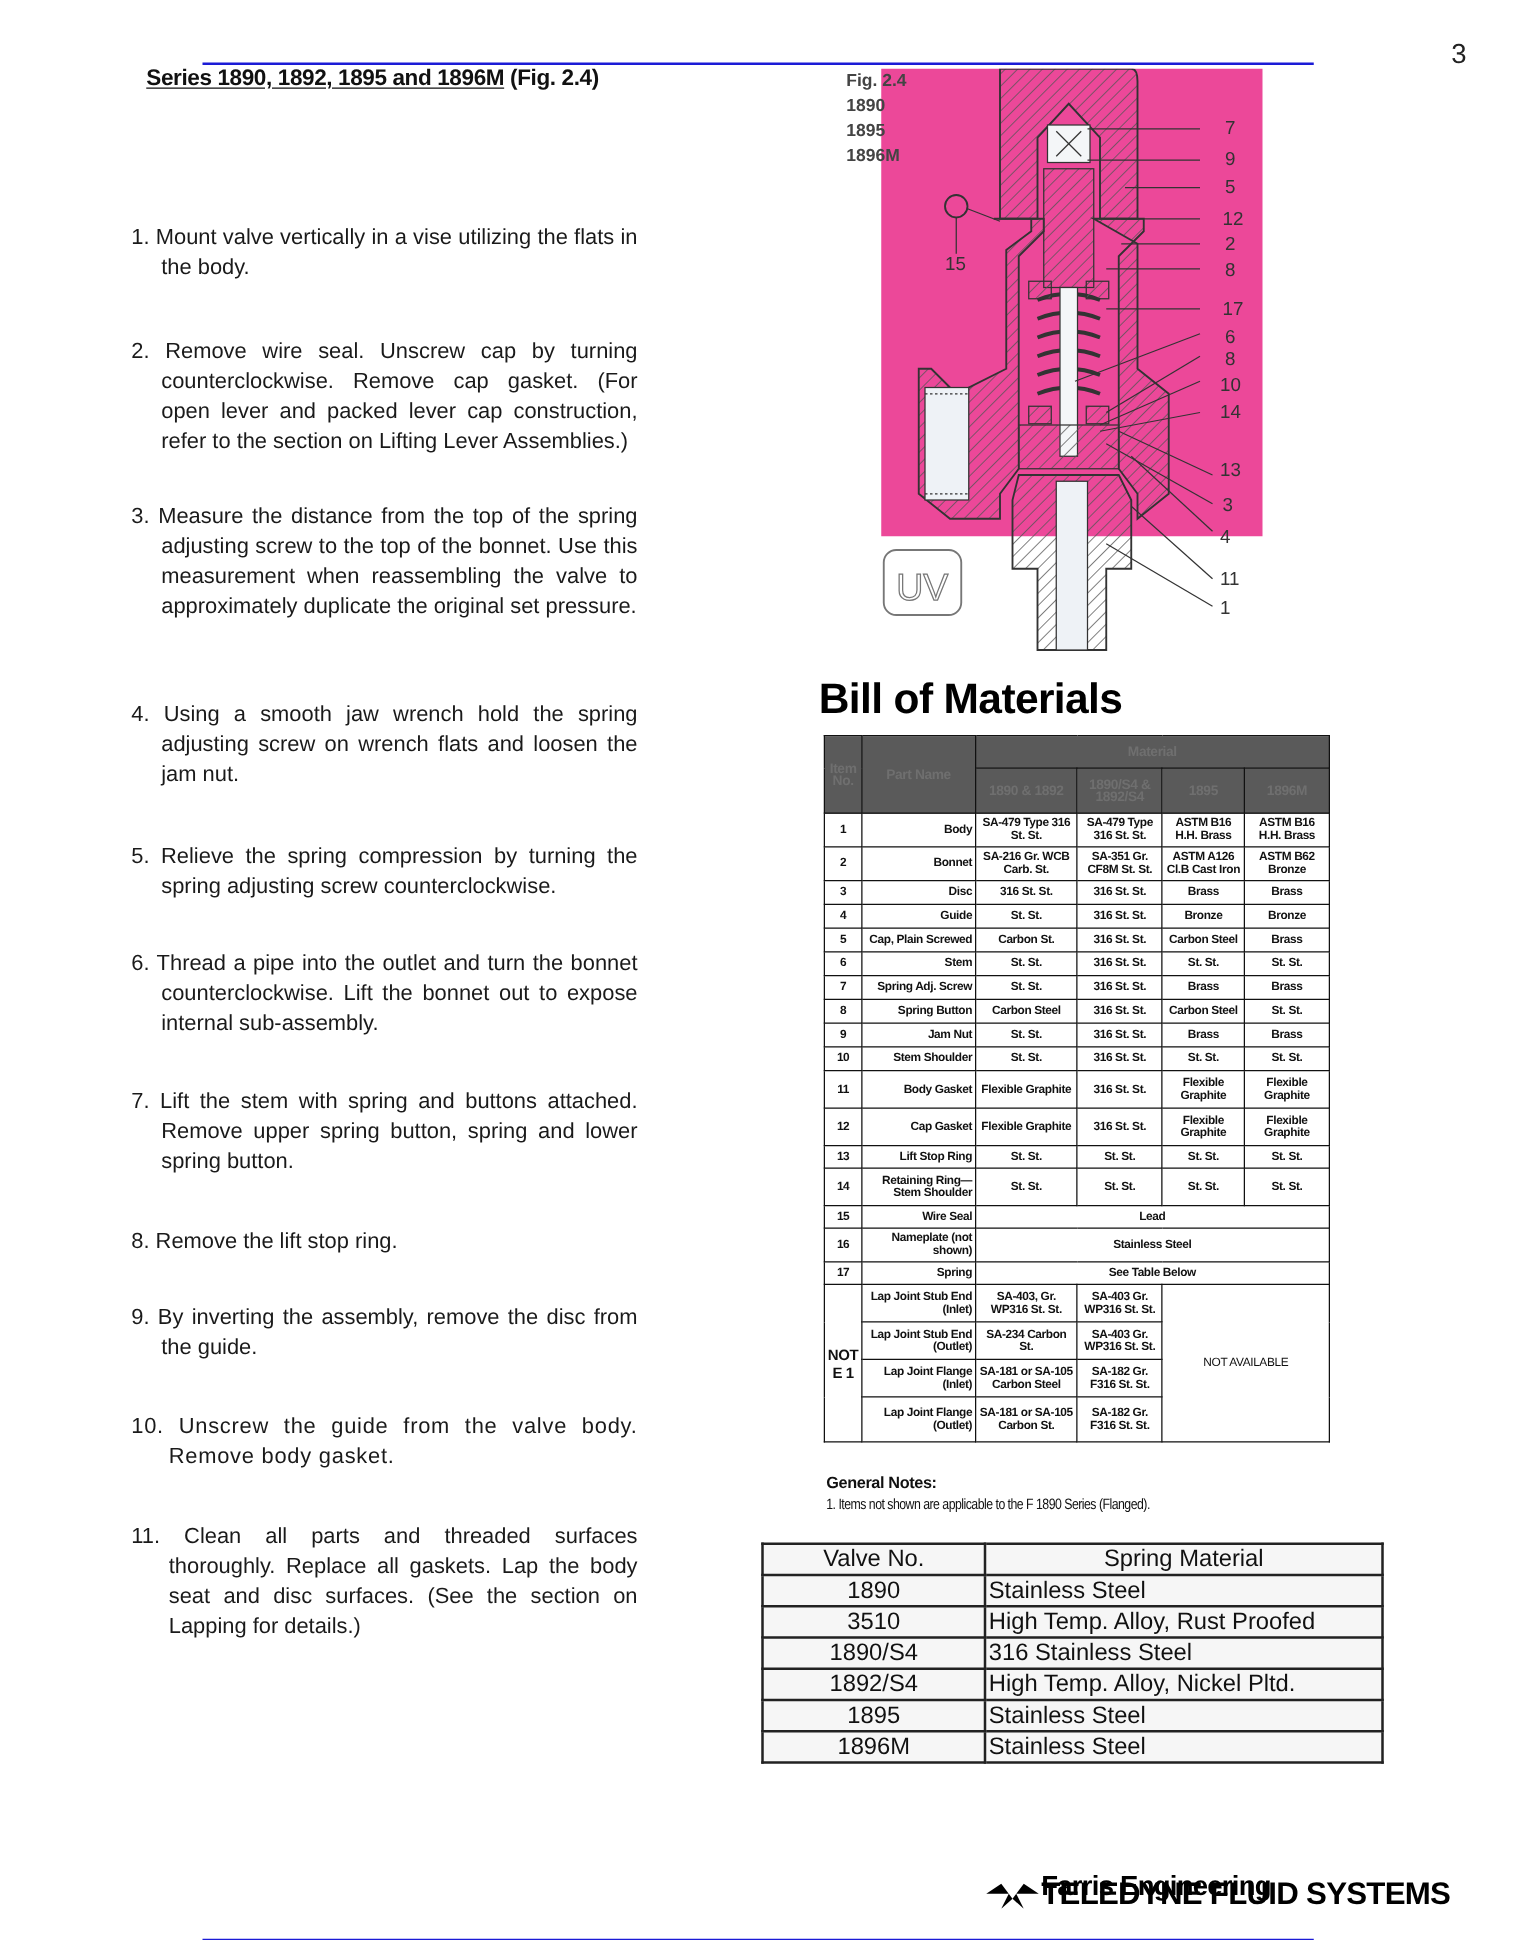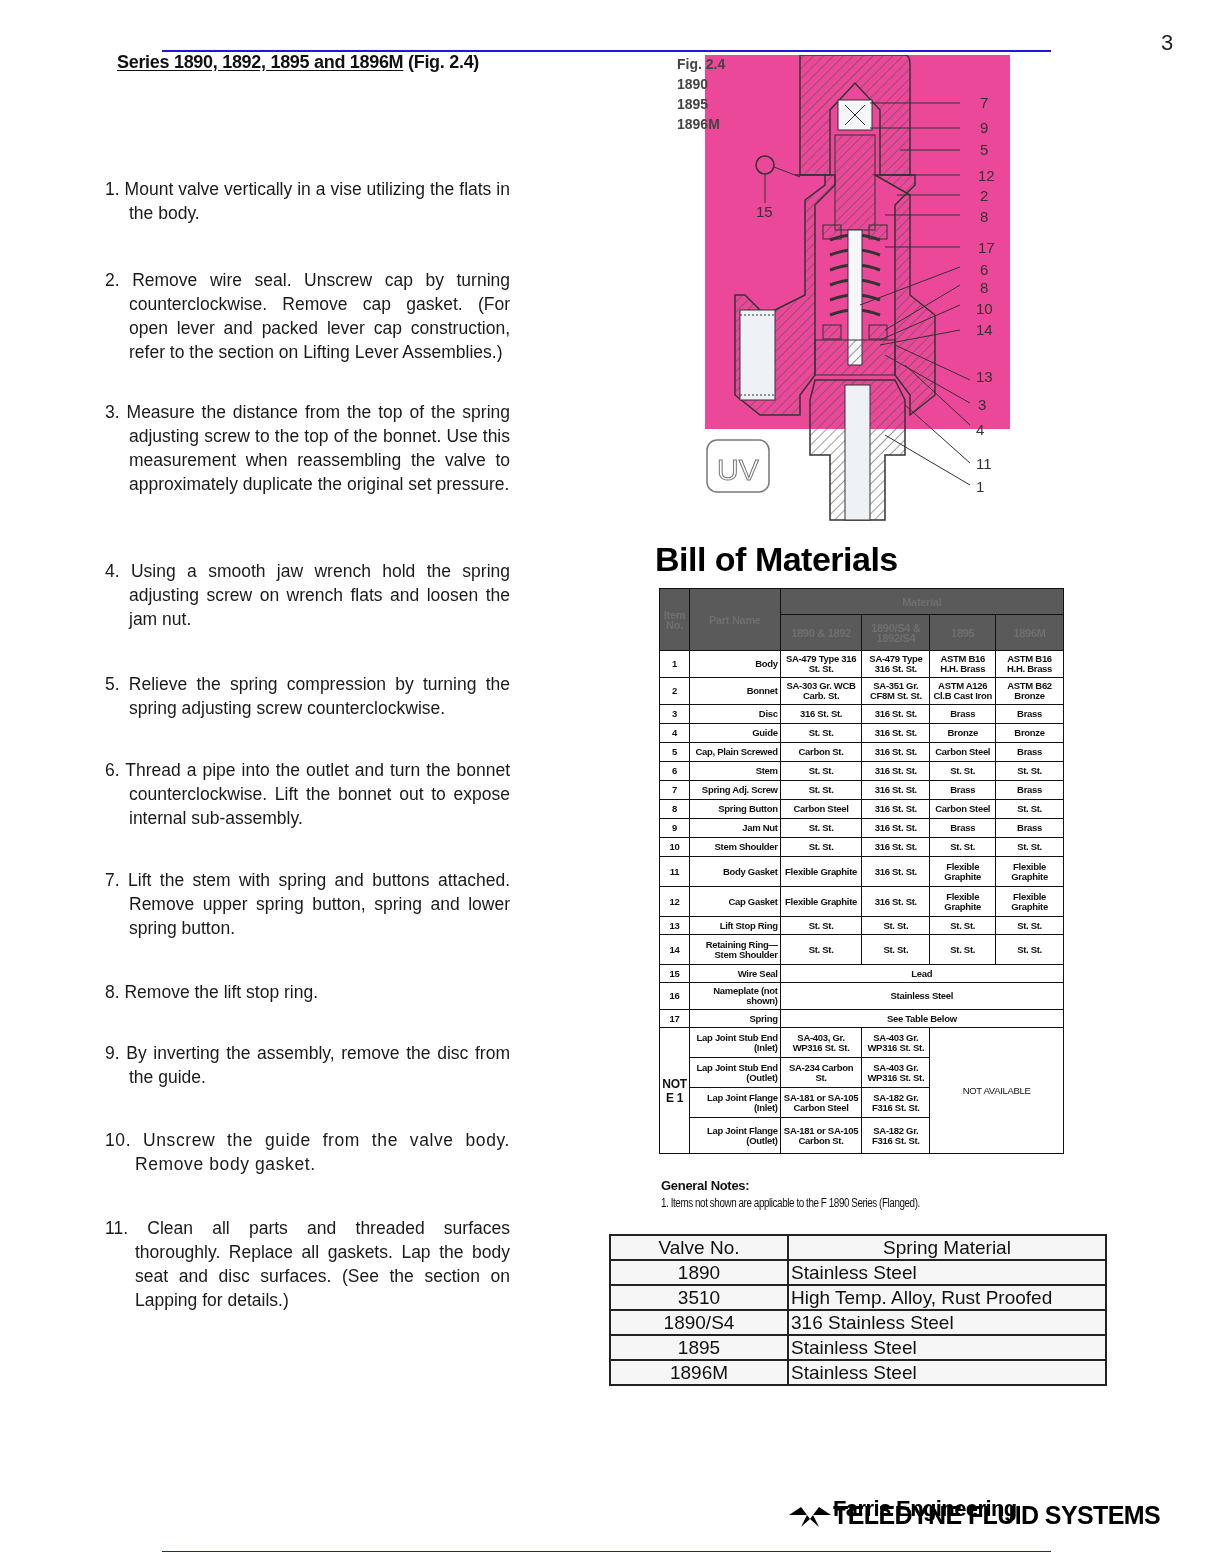--- a/index.html
+++ b/index.html
@@ -203,21 +203,21 @@
         <td>1</td>
         <td class="part">Body</td>
         <td>SA-479 Type 316 St. St.</td>
         <td>SA-479 Type 316 St. St.</td>
         <td>ASTM B16 H.H. Brass</td>
         <td>ASTM B16 H.H. Brass</td>
       </tr>
     <tr style="height:27px">
         <td>2</td>
         <td class="part">Bonnet</td>
-        <td>SA-303 Gr. WCB Carb. St.</td>
+        <td>SA-216 Gr. WCB Carb. St.</td>
         <td>SA-351 Gr. CF8M St. St.</td>
         <td>ASTM A126 Cl.B Cast Iron</td>
         <td>ASTM B62 Bronze</td>
       </tr>
     <tr style="height:19px">
         <td>3</td>
         <td class="part">Disc</td>
         <td>316 St. St.</td>
         <td>316 St. St.</td>
         <td>Brass</td>
@@ -364,20 +364,24 @@
         <td class="v">1890</td>
         <td class="m">Stainless Steel</td>
       </tr>
   <tr>
         <td class="v">3510</td>
         <td class="m">High Temp. Alloy, Rust Proofed</td>
       </tr>
   <tr>
         <td class="v">1890/S4</td>
         <td class="m">316 Stainless Steel</td>
+      </tr>
+  <tr>
+        <td class="v">1892/S4</td>
+        <td class="m">High Temp. Alloy, Nickel Pltd.</td>
       </tr>
   <tr>
         <td class="v">1895</td>
         <td class="m">Stainless Steel</td>
       </tr>
   <tr>
         <td class="v">1896M</td>
         <td class="m">Stainless Steel</td>
       </tr>
 </tbody>

